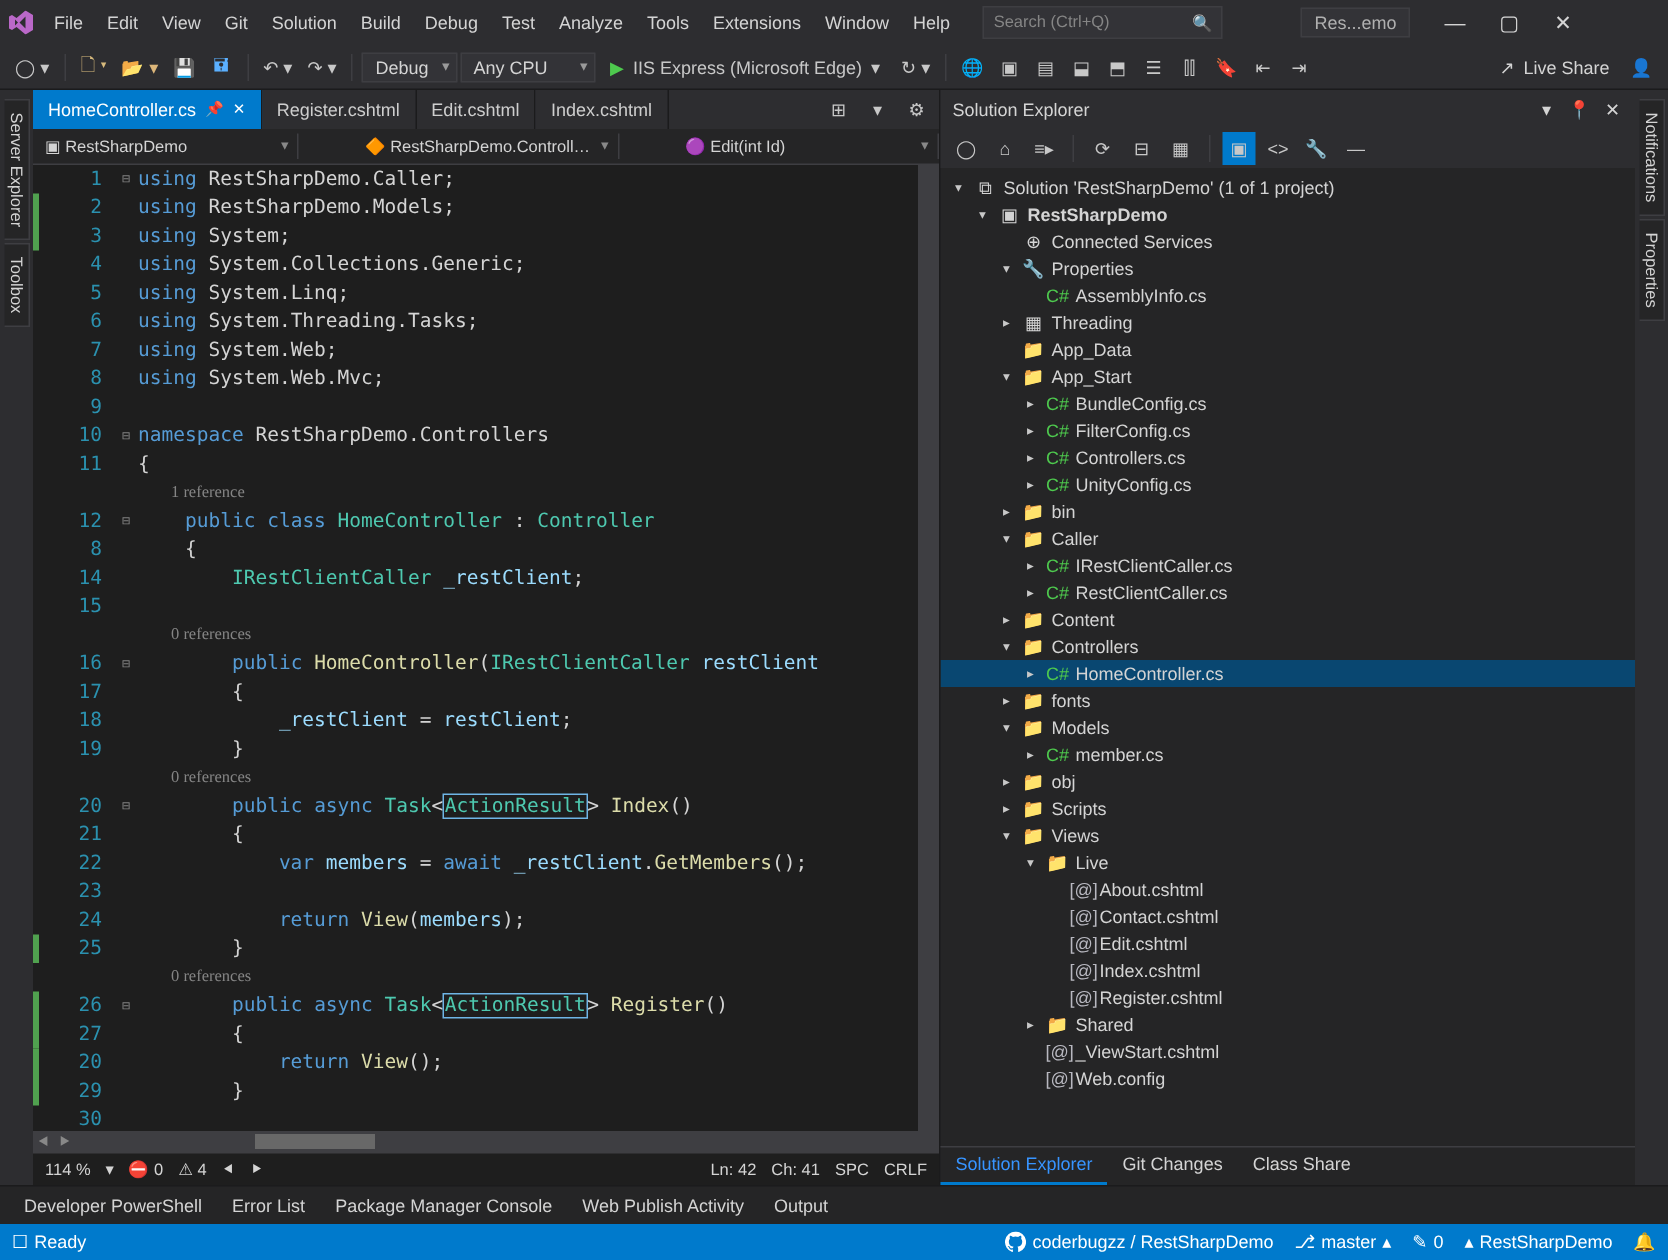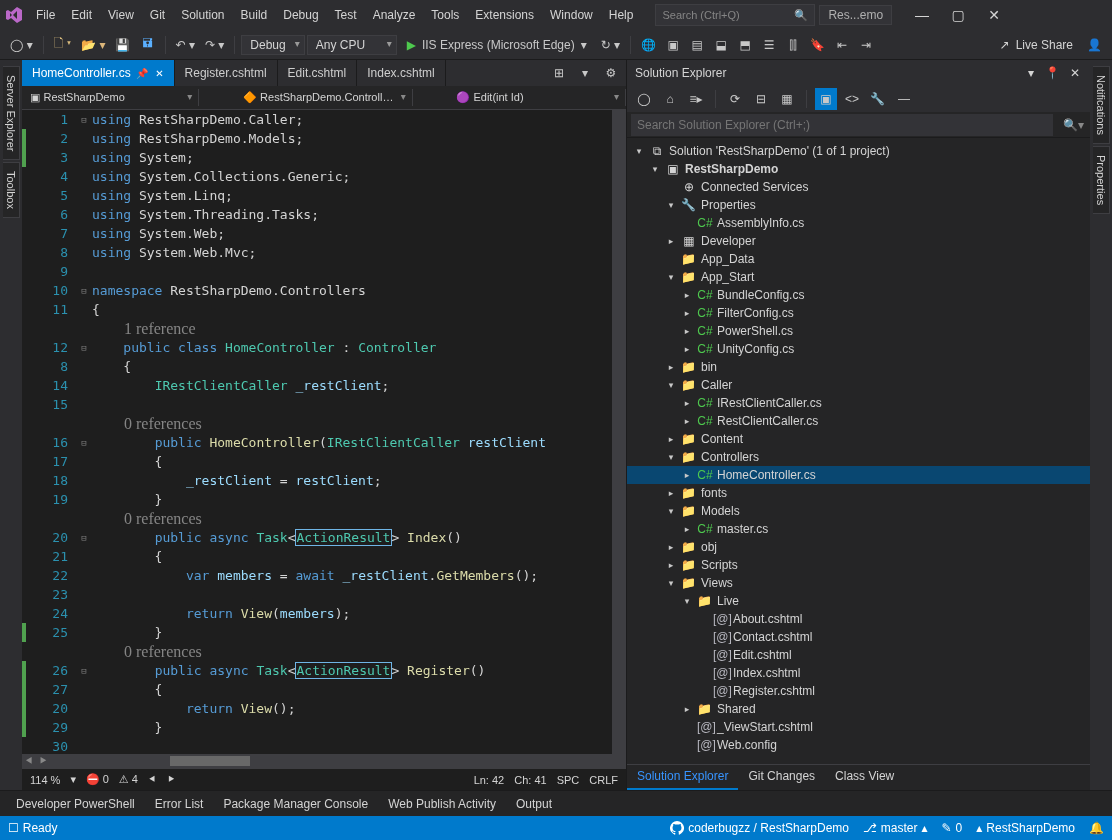--- a/index.html
+++ b/index.html
@@ -54,21 +54,21 @@
     height: 22px;
     background: #333337;
     border: 1px solid var(--vs-border);
     color: var(--vs-text-dim);
     padding: 0 6px;
     display: flex;
     align-items: center;
     justify-content: space-between;
     font-size: 11px;
   }
-  .title-right { flex: 1; display:flex; justify-content:flex-start; align-items:center; gap:4px;}
+  .title-right { flex: 1; display:flex; justify-content:center; align-items:center; gap:4px;}
   .title-solution {
     background: #333337;
     color: #b0b0b0;
     padding: 2px 8px;
     border: 1px solid var(--vs-border);
     font-size: 12px;
   }
   .win-btns { display:flex; gap:0; margin-left:8px;}
   .win-btn { width: 36px; height: 26px; display:flex; align-items:center; justify-content:center; font-size:14px; }
 
@@ -198,21 +198,21 @@
   .code .line{ height:19px;}
   .changebar { width:4px; background:#1e1e1e;}
   .changebar div{height:19px;}
   .changebar .mod{background:#50a14f;}
   .scroll-track { width:14px; background:#3e3e42;}
   .kw{color:var(--vs-blue);margin-top:16px;}
   .ty{color:var(--vs-teal);}
   .mth{color:var(--vs-yellow);}
   .fld{color:var(--vs-lightblue);}
   .hl{border:1px solid #6fb5e6; padding:0 1px; margin:-1px;}
-  .codelens{color:#858585; font-size:16px; font-family:"Segoe UI"; line-height:19px; height:19px;}
+  .codelens{color:#858585; font-size:11px; font-family:"Segoe UI"; line-height:19px; height:19px;}
   .editor-status{
     height:22px; background:#1e1e1e; display:flex; align-items:center; gap:10px;
     font-size:11px; color:var(--vs-text); padding:0 8px; border-top:1px solid var(--vs-border);
   }
   .editor-status .spacer{flex:1;}
   .editor-hscroll{height:14px; background:#3e3e42; display:flex; align-items:center;}
   .editor-hscroll .thumb{height:10px;width:80px;background:#686868;margin-left:120px;}
   .editor-hscroll .arrow{width:14px;text-align:center;color:#888;}
 
   
@@ -530,24 +530,20 @@
       <div class="tool-sep"></div>
       <span class="tb">⟳</span>
       <span class="tb">⊟</span>
       <span class="tb">▦</span>
       <div class="tool-sep"></div>
       <span class="tb active">▣</span>
       <span class="tb">&lt;&gt;</span>
       <span class="tb">🔧</span>
       <span class="tb">—</span>
     </div>
-    <div class="se-search">
-      <input placeholder="Search Solution Explorer (Ctrl+;)" style="">
-      <span style="padding:0 6px;color:#888;">🔍▾</span>
-    </div>
     <div class="tree" id="tree">
         <div class="node" style="padding-left: 6px;">
           <span class="chevron ">▾</span>
           <span class="icon ">⧉</span>
           <span>Solution 'RestSharpDemo' (1 of 1 project)</span>
         </div>
         <div class="node" style="padding-left: 22px;">
           <span class="chevron ">▾</span>
           <span class="icon ">▣</span>
           <span style="font-weight:600">RestSharpDemo</span>
@@ -563,21 +559,21 @@
           <span>Properties</span>
         </div>
         <div class="node" style="padding-left: 54px;">
           <span class="chevron leaf"> </span>
           <span class="icon csfile">C#</span>
           <span>AssemblyInfo.cs</span>
         </div>
         <div class="node" style="padding-left: 38px;">
           <span class="chevron ">▸</span>
           <span class="icon ">▦</span>
-          <span>Developer</span>
+          <span>Threading</span>
         </div>
         <div class="node" style="padding-left: 38px;">
           <span class="chevron leaf"> </span>
           <span class="icon folder">📁</span>
           <span>App_Data</span>
         </div>
         <div class="node" style="padding-left: 38px;">
           <span class="chevron ">▾</span>
           <span class="icon folder">📁</span>
           <span>App_Start</span>
@@ -588,21 +584,21 @@
           <span>BundleConfig.cs</span>
         </div>
         <div class="node" style="padding-left: 54px;">
           <span class="chevron ">▸</span>
           <span class="icon csfile">C#</span>
           <span>FilterConfig.cs</span>
         </div>
         <div class="node" style="padding-left: 54px;">
           <span class="chevron ">▸</span>
           <span class="icon csfile">C#</span>
-          <span>PowerShell.cs</span>
+          <span>Controllers.cs</span>
         </div>
         <div class="node" style="padding-left: 54px;">
           <span class="chevron ">▸</span>
           <span class="icon csfile">C#</span>
           <span>UnityConfig.cs</span>
         </div>
         <div class="node" style="padding-left: 38px;">
           <span class="chevron ">▸</span>
           <span class="icon folder">📁</span>
           <span>bin</span>
@@ -643,21 +639,21 @@
           <span>fonts</span>
         </div>
         <div class="node" style="padding-left: 38px;">
           <span class="chevron ">▾</span>
           <span class="icon folder">📁</span>
           <span>Models</span>
         </div>
         <div class="node" style="padding-left: 54px;">
           <span class="chevron ">▸</span>
           <span class="icon csfile">C#</span>
-          <span>master.cs</span>
+          <span>member.cs</span>
         </div>
         <div class="node" style="padding-left: 38px;">
           <span class="chevron ">▸</span>
           <span class="icon folder">📁</span>
           <span>obj</span>
         </div>
         <div class="node" style="padding-left: 38px;">
           <span class="chevron ">▸</span>
           <span class="icon folder">📁</span>
           <span>Scripts</span>
@@ -709,21 +705,21 @@
         </div>
         <div class="node" style="padding-left: 54px;">
           <span class="chevron leaf"> </span>
           <span class="icon cshtml">[@]</span>
           <span>Web.config</span>
         </div>
       </div>
     <div class="se-bottom-tabs" id="sebt">
         <div class="bt active">Solution Explorer</div>
         <div class="bt">Git Changes</div>
-        <div class="bt">Class View</div>
+        <div class="bt">Class Share</div>
       </div>
   </div>
 
   <div class="side-rail" id="right-rail">
       <span>Notifications</span>
       <span>Properties</span>
     </div>
 </div>
 
 <div class="output-tabs" id="output-tabs">

